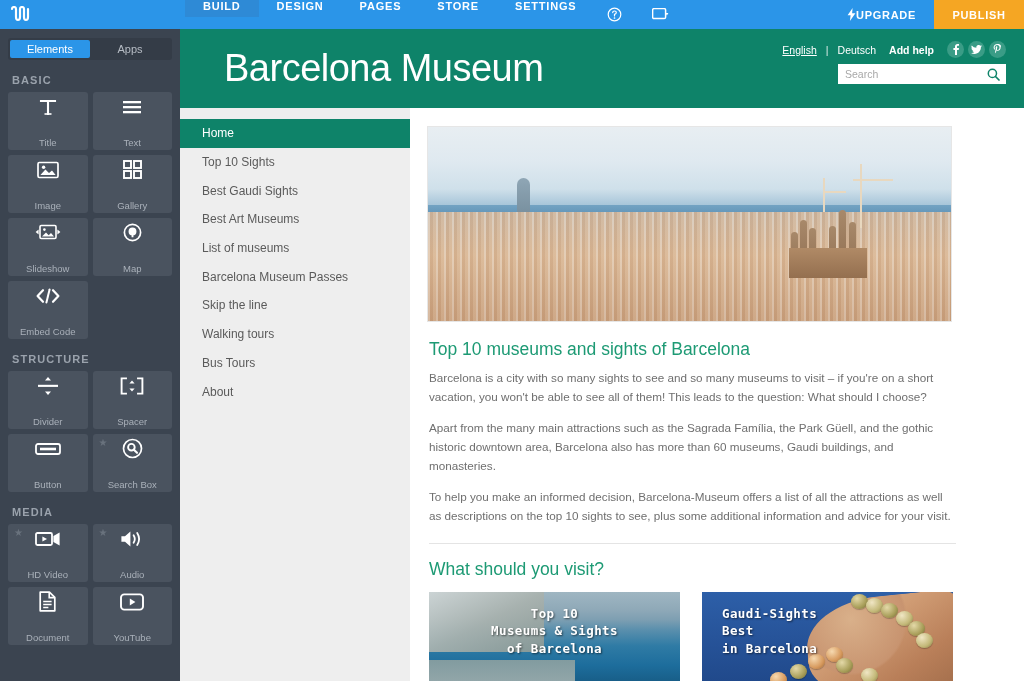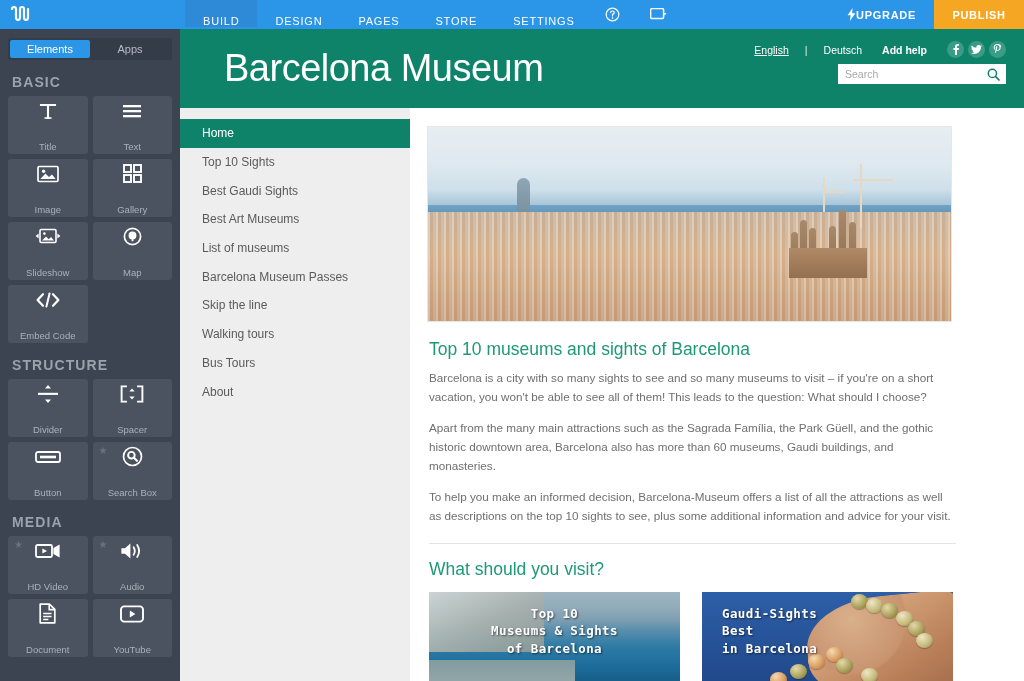--- a/index.html
+++ b/index.html
@@ -14,23 +14,23 @@
   .topbar {
     position: absolute; top: 0; left: 0; width: 1024px; height: 29px;
     background: #2b95e8; display: flex; align-items: stretch;
   }
   .wlogo {
     width: 40px; display: flex; align-items: center; justify-content: center;
   }
   .wlogo svg { display: block; }
   .topbar-spacer { flex: 0 0 145px; }
   .navbtn {
-    display: flex; align-items: flex-end; padding: 0 18px;
-    color: #ffffff; font-size: 11px; font-weight: normal; letter-spacing: 0.8px;
-    cursor: pointer; height: 27px;
+    display: flex; align-items: flex-start; padding: 0 18px;
+    color: #ffffff; font-size: 11px; font-weight: bold; letter-spacing: 0.8px;
+    cursor: pointer; height: 17px;
   }
   .navbtn.active { background: #2e8ad6; }
   .iconbtn {
     display: flex; align-items: center; justify-content: center;
     width: 40px; height: 29px; cursor: pointer;
   }
   .iconbtn.dev { width: 52px; }
   .topbar-flex { flex: 1 1 auto; }
   .upgrade {
     display: flex; align-items: center; gap: 0; padding: 0 18px;
@@ -52,21 +52,21 @@
     margin: 9px 8px 0 8px; height: 22px; background: #343c47;
     border-radius: 3px; display: flex; padding: 2px;
   }
   .toggle-btn {
     flex: 1; display: flex; align-items: center; justify-content: center;
     font-size: 11px; color: #b6bcc4; border-radius: 2px; cursor: pointer;
   }
   .toggle-btn.active { background: #2b95e8; color: #ffffff; }
   .panel-body { padding: 0 8px; }
   .section-title {
-    color: #9aa2ac; font-size: 14px; font-weight: bold; letter-spacing: 1.1px;
+    color: #9aa2ac; font-size: 11px; font-weight: bold; letter-spacing: 1.1px;
     margin: 14px 0 6px 4px;
   }
   .tile-grid { display: flex; flex-wrap: wrap; gap: 5px; }
   .tile {
     position: relative; width: 79.5px; height: 58px; background: #4a535f;
     border-radius: 3px; display: flex; flex-direction: column;
     align-items: center; justify-content: center; cursor: pointer;
   }
   .tile .glyph { height: 24px; display: flex; align-items: center; }
   .tile .tlabel {
@@ -87,21 +87,21 @@
   }
   .site-title {
     position: absolute; left: 44px; top: 18px;
     color: #ffffff; font-size: 38px; font-weight: normal; letter-spacing: -0.5px;
   }
   .hdr-right {
     position: absolute; right: 18px; top: 12px;
     display: flex; flex-direction: column; align-items: flex-end; gap: 6px;
   }
   .hdr-links {
-    display: flex; align-items: center; gap: 16px;
+    display: flex; align-items: center; gap: 9px;
     font-size: 10.5px; color: #ffffff;
   }
   .hdr-links .lang-en { text-decoration: underline; cursor: pointer; }
   .hdr-links .lang-sep { opacity: 0.85; }
   .hdr-links .lang-de { cursor: pointer; }
   .hdr-links .addtext { font-weight: bold; cursor: pointer; margin-left: 4px; }
   .social { display: flex; gap: 4px; margin-left: 4px; }
   .soc {
     width: 17px; height: 17px; border-radius: 50%; background: #3a9c86;
     display: flex; align-items: center; justify-content: center;

